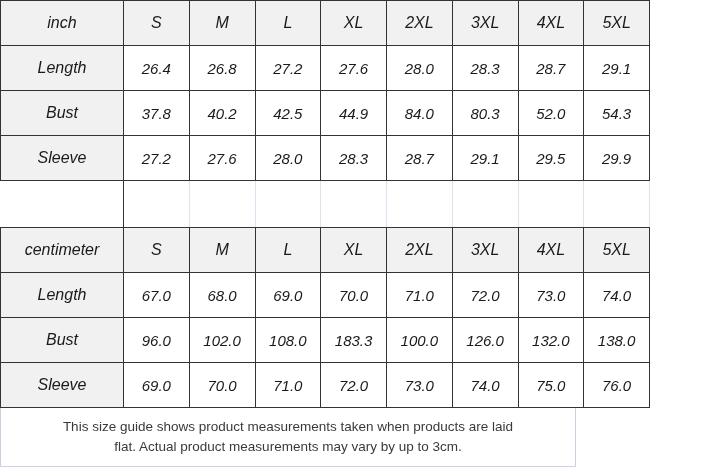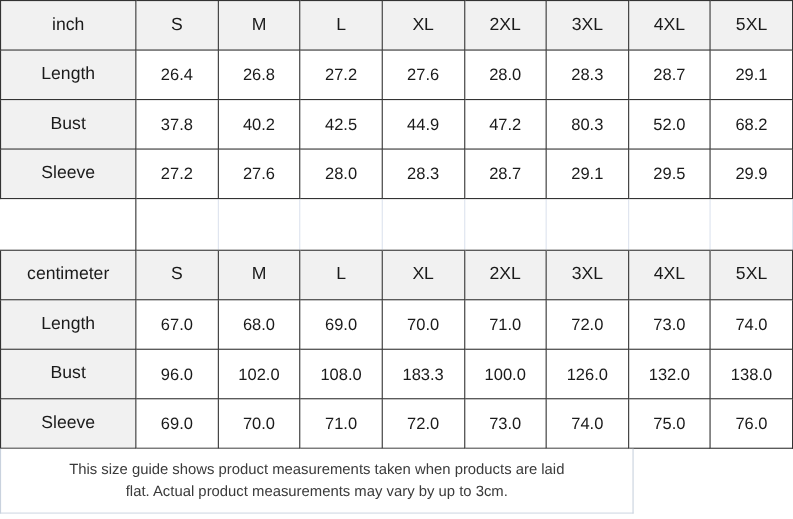--- a/index.html
+++ b/index.html
@@ -7,23 +7,24 @@
     --border-light:#dde3ee;
     --note-border:#c9d2de;
     --header-bg:#f1f1f1;
     --text:#1a1a1a;
     --note-text:#3a3a3a;
   }
   html,body{margin:0;padding:0;background:#ffffff;}
   body{font-family:"Liberation Sans", sans-serif;}
   .wrap{width:721px;}
   table.size-table{
-    width:721px;
+    width:650px;
     border-collapse:collapse;
     table-layout:fixed;
+    font-style:italic;
   }
   col.first-col{width:123px;}
   td{
     height:44px;
     text-align:center;
     vertical-align:middle;
     border:1px solid var(--border-dark);
     font-size:15px;
     color:var(--text);
     padding:0;
@@ -106,24 +107,24 @@
           <td class="num">28.3</td>
           <td class="num">28.7</td>
           <td class="num">29.1</td>
         </tr>
         <tr>
           <td class="label">Bust</td>
           <td class="num">37.8</td>
           <td class="num">40.2</td>
           <td class="num">42.5</td>
           <td class="num">44.9</td>
-          <td class="num">47.2</td>
+          <td class="num">84.0</td>
           <td class="num">80.3</td>
           <td class="num">52.0</td>
-          <td class="num">68.2</td>
+          <td class="num">54.3</td>
         </tr>
         <tr>
           <td class="label">Sleeve</td>
           <td class="num">27.2</td>
           <td class="num">27.6</td>
           <td class="num">28.0</td>
           <td class="num">28.3</td>
           <td class="num">28.7</td>
           <td class="num">29.1</td>
           <td class="num">29.5</td>

